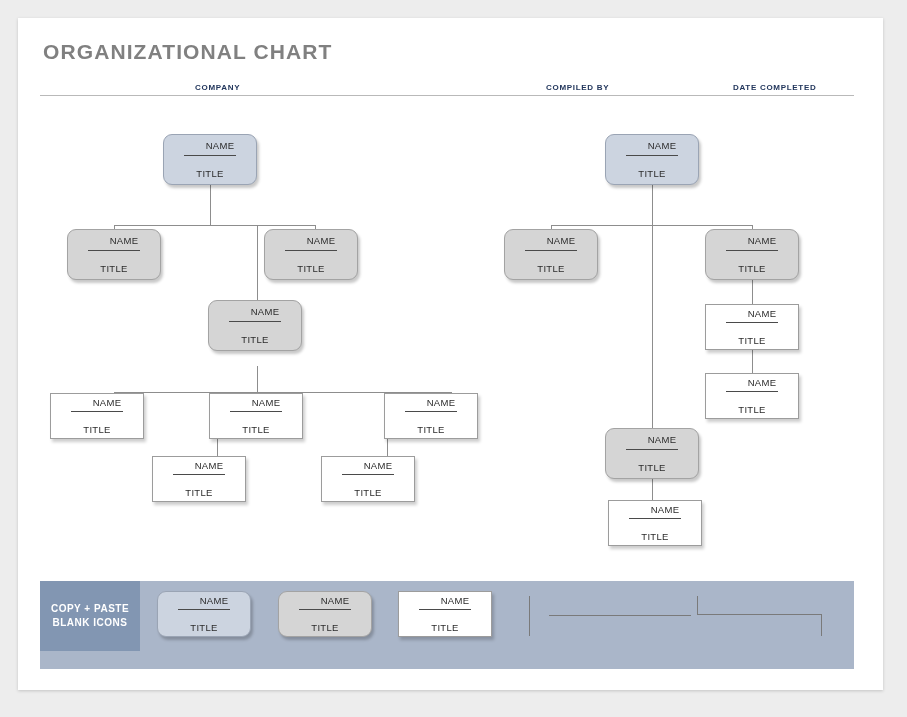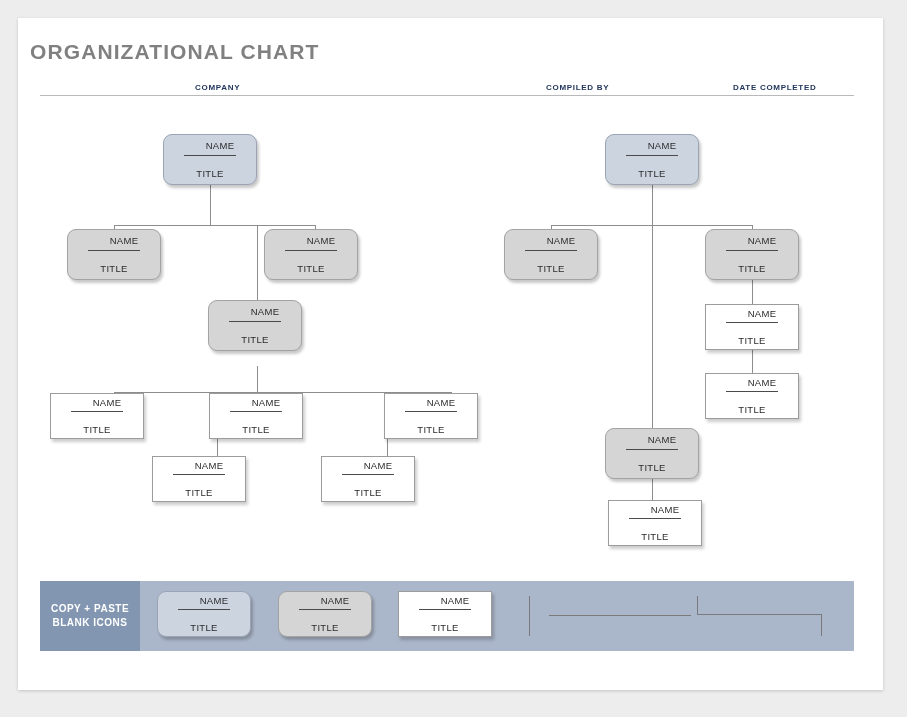--- a/index.html
+++ b/index.html
@@ -21,21 +21,21 @@
     top: 18px;
     width: 865px;
     height: 672px;
     background: #ffffff;
     box-shadow: 0 1px 3px rgba(0,0,0,0.18);
   }
 
   
   #chart-title {
     position: absolute;
-    left: 12px;
+    left: 25px;
     top: 22px;
     font-size: 21px;
     font-weight: bold;
     letter-spacing: 1.1px;
     color: #808080;
     white-space: nowrap;
   }
   .field-label {
     position: absolute;
     font-size: 8px;
@@ -110,21 +110,21 @@
   }
   .conn.v { width: 1px; }
   .conn.h { height: 1px; }
 
   
   #legend {
     position: absolute;
     left: 22px;
     top: 563px;
     width: 814px;
-    height: 70px;
+    height: 88px;
     background: #aab6c9;
   }
   #legend-panel {
     position: absolute;
     left: 0;
     top: 0;
     width: 100px;
     height: 70px;
     background: #8296b2;
     display: flex;

